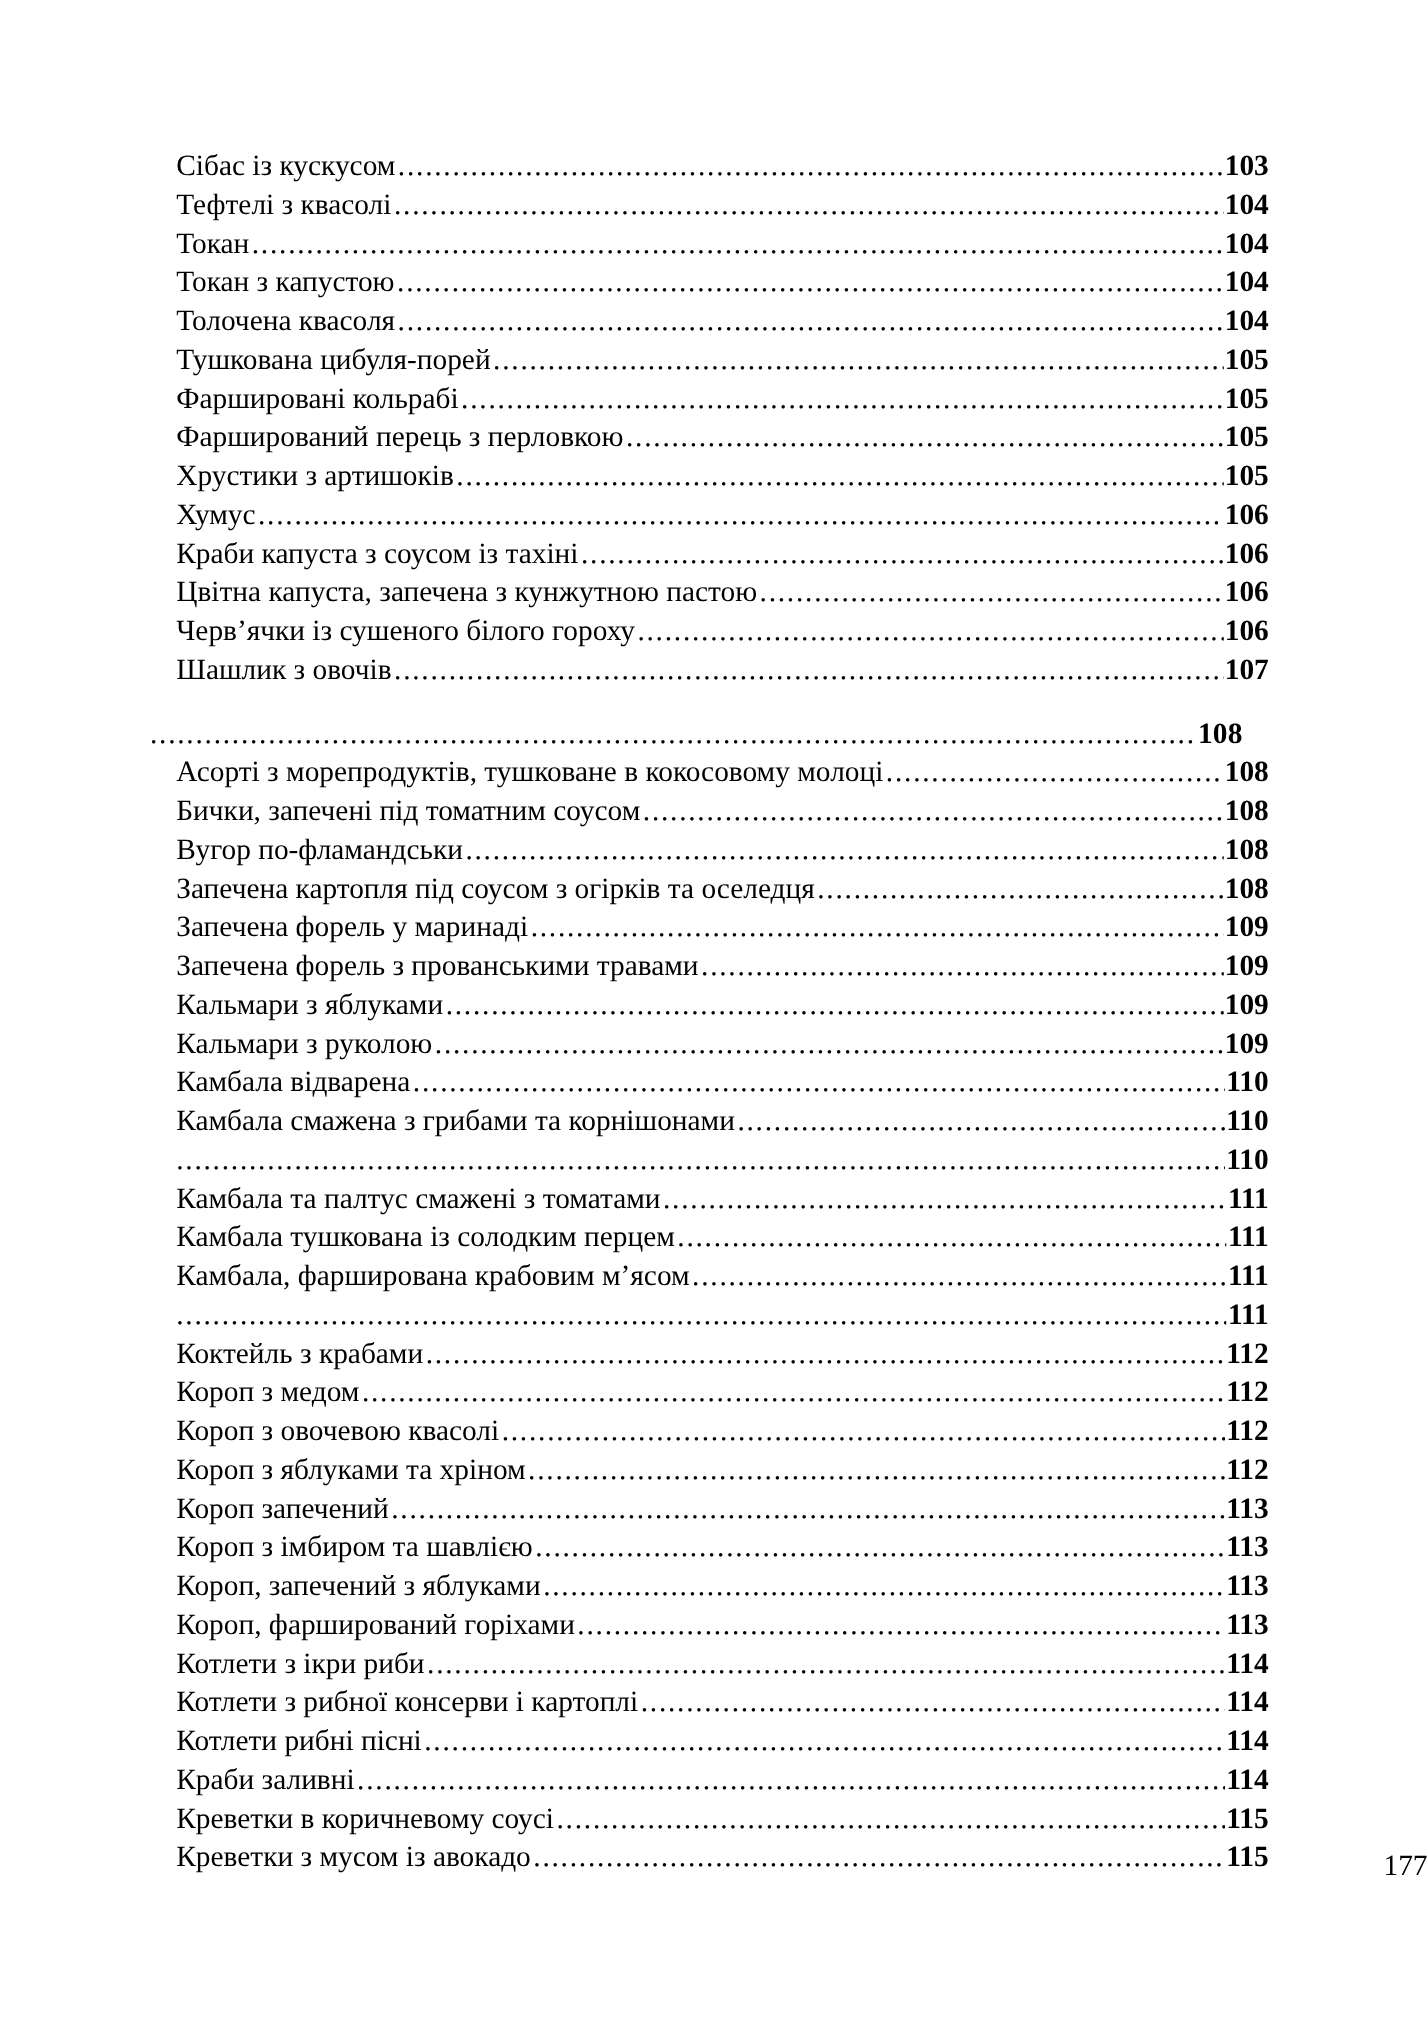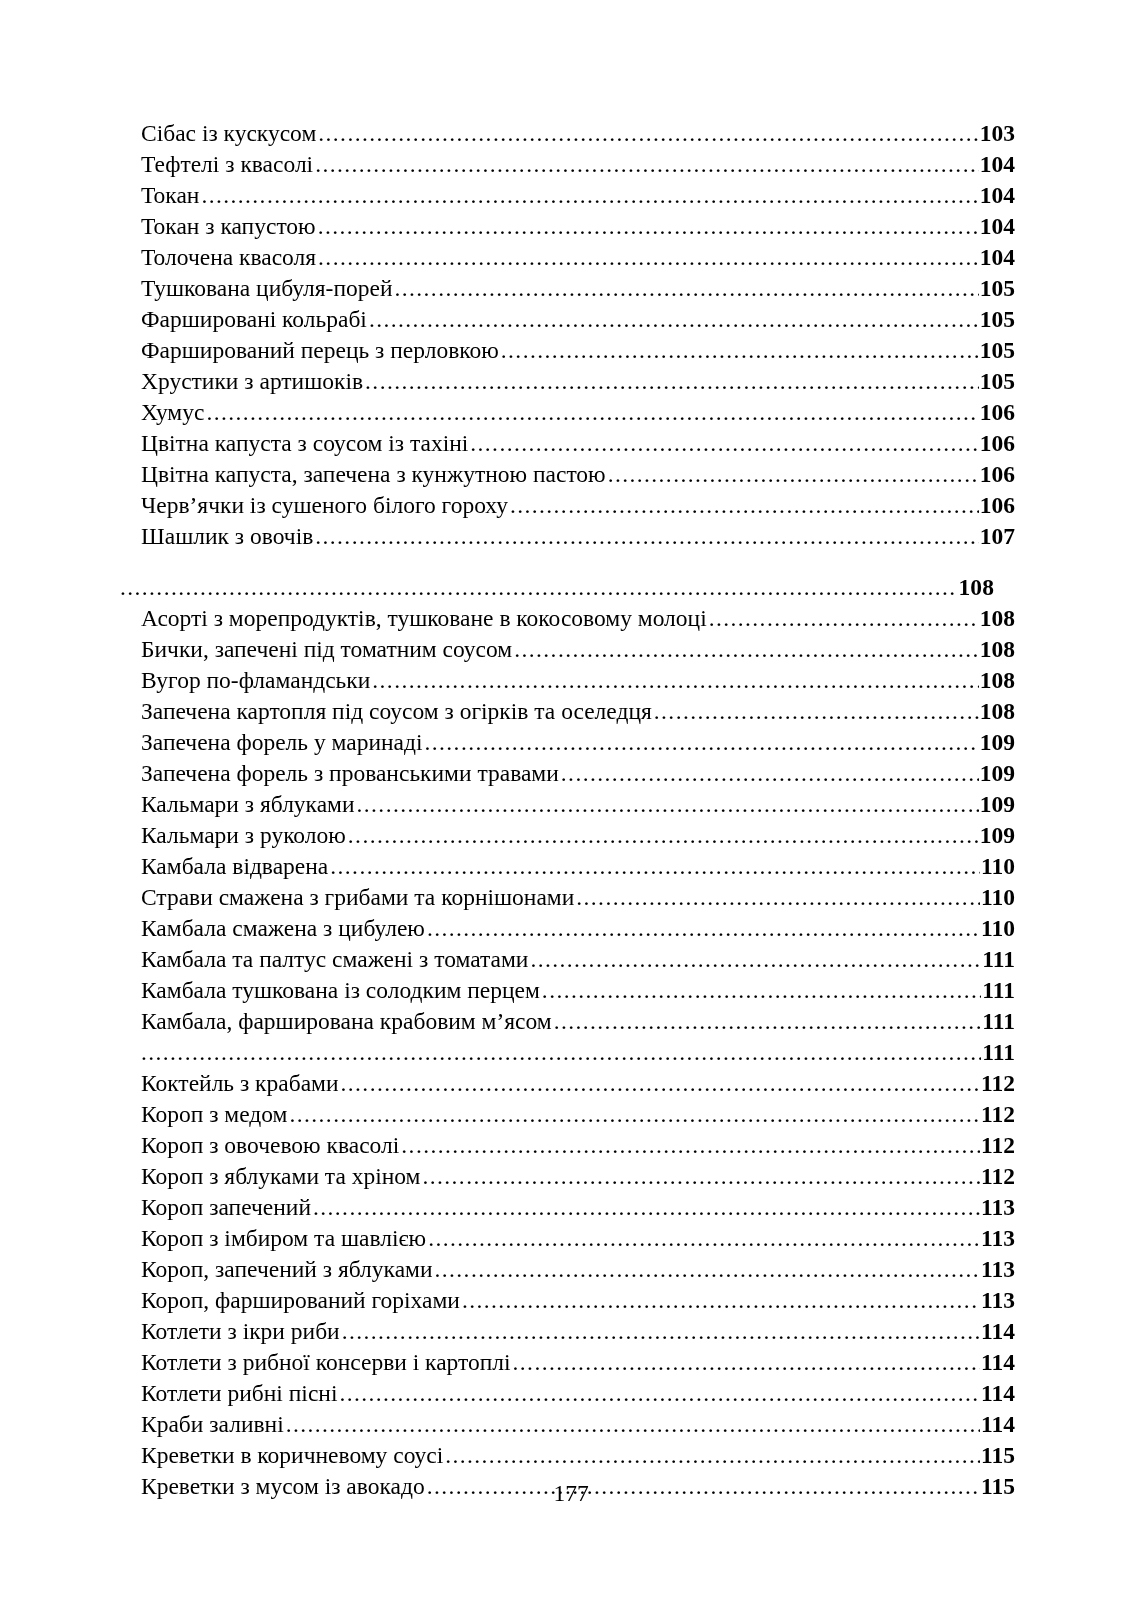--- a/index.html
+++ b/index.html
@@ -82,21 +82,21 @@
 
   .gap-before {
     height: 20px;
   }
 
   #folio {
     position: absolute;
     left: 0;
     top: 1478px;
     width: 1142px;
-    text-align: center;
+    text-align: right;
     font-size: 23.5px;
     line-height: 31px;
   }
 </style>
 </head>
 <body>
 
 <div id="page">
 
   <div id="toc">
@@ -144,21 +144,21 @@
         <span class="toc-title">Хрустики з артишоків</span>
         <span class="toc-leader"></span>
         <span class="toc-page">105</span>
       </div>
       <div class="toc-line entry">
         <span class="toc-title">Хумус</span>
         <span class="toc-leader"></span>
         <span class="toc-page">106</span>
       </div>
       <div class="toc-line entry">
-        <span class="toc-title">Цвітна капуста з соусом із тахіні</span>
+        <span class="toc-title">Краби капуста з соусом із тахіні</span>
         <span class="toc-leader"></span>
         <span class="toc-page">106</span>
       </div>
       <div class="toc-line entry">
         <span class="toc-title">Цвітна капуста, запечена з кунжутною пастою</span>
         <span class="toc-leader"></span>
         <span class="toc-page">106</span>
       </div>
       <div class="toc-line entry">
         <span class="toc-title">Черв’ячки із сушеного білого гороху</span>
@@ -214,26 +214,25 @@
         <span class="toc-title">Кальмари з руколою</span>
         <span class="toc-leader"></span>
         <span class="toc-page">109</span>
       </div>
       <div class="toc-line entry">
         <span class="toc-title">Камбала відварена</span>
         <span class="toc-leader"></span>
         <span class="toc-page">110</span>
       </div>
       <div class="toc-line entry">
-        <span class="toc-title">Страви смажена з грибами та корнішонами</span>
+        <span class="toc-title">Камбала смажена з грибами та корнішонами</span>
         <span class="toc-leader"></span>
         <span class="toc-page">110</span>
       </div>
       <div class="toc-line entry">
-        <span class="toc-title">Камбала смажена з цибулею</span>
         <span class="toc-leader"></span>
         <span class="toc-page">110</span>
       </div>
       <div class="toc-line entry">
         <span class="toc-title">Камбала та палтус смажені з томатами</span>
         <span class="toc-leader"></span>
         <span class="toc-page">111</span>
       </div>
       <div class="toc-line entry">
         <span class="toc-title">Камбала тушкована із солодким перцем</span>

